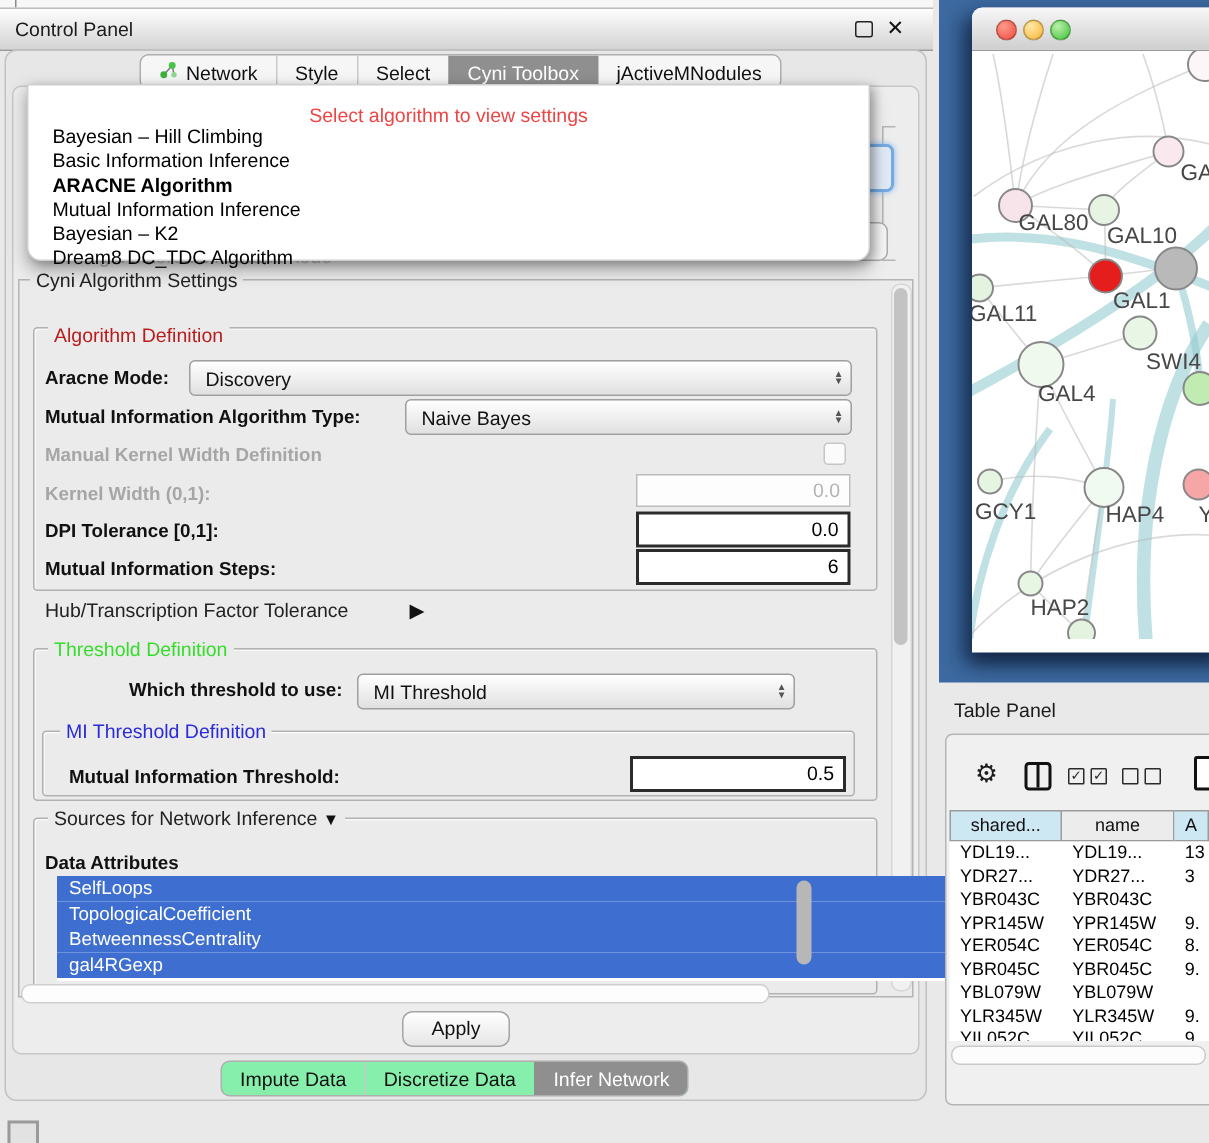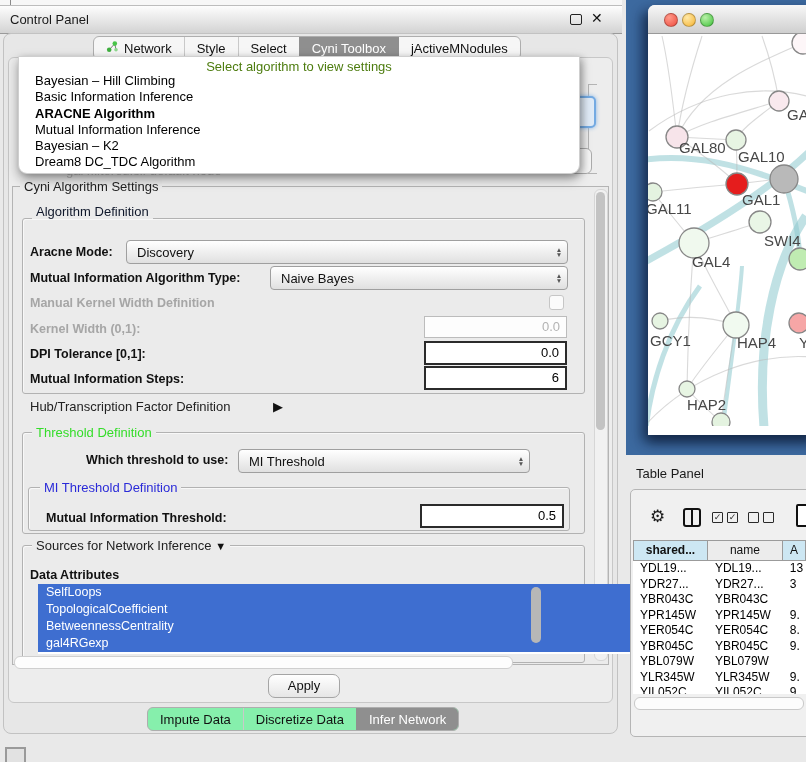--- a/index.html
+++ b/index.html
@@ -30,21 +30,21 @@
 
   
   #ghost-text{left:66px;top:163px;font-size:13px;color:#b9b9b9;z-index:3;}
   .frag{z-index:3;}
   #frag-vline{left:588px;top:84px;width:8px;height:88px;border-left:1px solid #b4b4b4;border-top:1px solid #b4b4b4;border-bottom:1px solid #b4b4b4;}
   #frag-blue{left:572px;top:96px;width:20px;height:28px;border:2px solid #74aae2;border-radius:5px;background:#dfeaf6;box-shadow:0 0 4px #86b5e6;}
   #frag-combo{left:556px;top:148px;width:34px;height:24px;border:1px solid #ababab;border-radius:6px;background:#f4f4f4;}
   #algo-popup{left:18px;top:56px;width:560px;height:116px;background:#fff;z-index:5;
      border:1px solid #cfcfcf;border-radius:0 0 9px 9px;
      box-shadow:0 5px 12px rgba(0,0,0,.35),3px 2px 6px rgba(0,0,0,.18);}
-  #algo-placeholder{text-align:center;font-size:13px;color:#4d7c0f;padding-top:2px;height:14px;}
+  #algo-placeholder{text-align:center;font-size:13px;color:#ef4444;padding-top:12px;height:14px;}
   .algo-item{font-size:13px;color:#000;height:16.3px;line-height:16.3px;padding-left:16px;white-space:nowrap;}
   .algo-item.bold{font-weight:bold;}
 
   
   #settings-outer{left:12px;top:186px;width:595px;height:477px;background:#ebebeb;border:1px solid #b4b4b4;}
   .legend{position:absolute;font-size:13px;background:#ebebeb;padding:0 4px;white-space:nowrap;z-index:2;}
   .gbox{position:absolute;border:1px solid #b2b2b2;border-radius:3px;box-shadow:inset 1px 1px 0 rgba(255,255,255,.65);}
   .lbl{position:absolute;font-size:12.5px;font-weight:bold;color:#111;white-space:nowrap;}
   .lbl.dis{color:#a6a6a6;}
   .plain{font-weight:normal;color:#222;font-size:13px;}
@@ -154,21 +154,21 @@
         <div class="algo-item">Dream8 DC_TDC Algorithm</div>
       </div>
   </div>
 
   <div class="abs" id="settings-outer"></div>
   <div class="legend" style="left:20px;top:179px;color:#222;">Cyni Algorithm Settings</div>
   <div class="abs" id="vscroll-track"></div>
   <div class="abs" id="vscroll-thumb"></div>
 
   <div class="gbox" style="left:22px;top:218px;width:561px;height:174px;"></div>
-  <div class="legend" style="left:32px;top:204px;color:#0f172a;">Algorithm Definition</div>
+  <div class="legend" style="left:32px;top:216px;color:#b91c1c;">Algorithm Definition</div>
 
   <div class="lbl" style="left:30px;top:245px;">Aracne Mode:</div>
   <div class="combo" style="left:126px;top:240px;width:440px;">
     <span class="ct">Discovery</span>
     <span class="arr">
         <span>▲</span>
         <span>▼</span>
       </span>
   </div>
 
@@ -186,21 +186,21 @@
 
   <div class="lbl dis" style="left:30px;top:322px;">Kernel Width (0,1):</div>
   <div class="field dis" style="left:424px;top:316px;width:135px;">0.0</div>
 
   <div class="lbl" style="left:30px;top:347px;">DPI Tolerance [0,1]:</div>
   <div class="field" style="left:424px;top:341px;width:133px;">0.0</div>
 
   <div class="lbl" style="left:30px;top:372px;">Mutual Information Steps:</div>
   <div class="field" style="left:424px;top:366px;width:133px;">6</div>
 
-  <div class="lbl plain" style="left:30px;top:399px;">Hub/Transcription Factor Definition</div>
+  <div class="lbl plain" style="left:30px;top:399px;">Hub/Transcription Factor Tolerance</div>
   <div class="abs caret" style="left:273px;top:399px;font-size:13px;">▶</div>
 
   <div class="gbox" style="left:22px;top:432px;width:561px;height:100px;"></div>
   <div class="legend" style="left:32px;top:425px;color:#35dd2a;">Threshold Definition</div>
 
   <div class="lbl" style="left:86px;top:453px;">Which threshold to use:</div>
   <div class="combo" style="left:238px;top:449px;width:290px;">
     <span class="ct">MI Threshold</span>
     <span class="arr">
         <span>▲</span>
@@ -314,21 +314,21 @@
   <div class="abs" id="split-icon">
       <div></div>
     </div>
   <span class="cb" style="left:712px;top:512px;">✓</span>
   <span class="cb" style="left:727px;top:512px;">✓</span>
   <span class="cb" style="left:748px;top:512px;"></span>
   <span class="cb" style="left:763px;top:512px;"></span>
   <div class="abs" id="doc-icon"></div>
   <div class="abs" id="tbl">
       <div class="th-row" id="tbl-head">
-        <div class="th hl" style="width: 78px; font-weight: bold;">shared...</div>
+        <div class="th hl" style="width: 78px;">shared...</div>
         <div class="th" style="width: 78px;">name</div>
         <div class="th hl" style="width: 24px;">A</div>
       </div>
     </div>
   <div class="abs" id="tbl-rows">
       <div class="tr">
         <div class="td" style="width: 78px;">YDL19...</div>
         <div class="td" style="width: 78px;">YDL19...</div>
         <div class="td" style="width: 24px;">13</div>
       </div>

